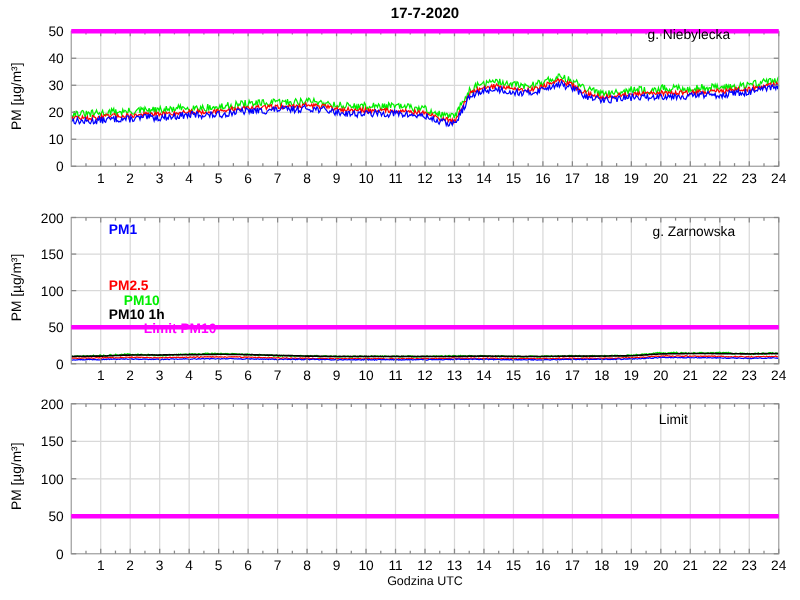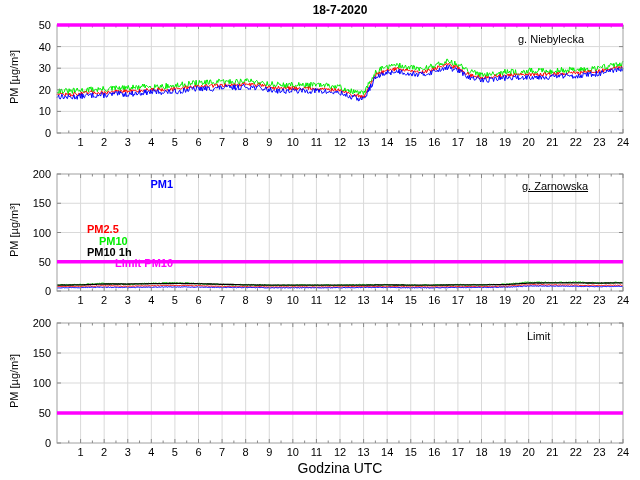--- a/index.html
+++ b/index.html
@@ -4,31 +4,31 @@
 <style>
   html,body{margin:0;padding:0;background:#fff;}
   .fig{position:relative;width:640px;height:480px;background:#ffffff;overflow:hidden;
        font-family:"Liberation Sans", sans-serif;}
   .title{position:absolute;left:57px;top:3px;width:566px;text-align:center;
          font-size:12px;font-weight:bold;color:#000;}
   .ylab{position:absolute;width:130px;text-align:center;font-size:11px;color:#000;
         transform:rotate(-90deg);transform-origin:center center;left:-51px;}
   .ylab.p0{top:71px;} .ylab.p1{top:224px;} .ylab.p2{top:375px;}
   .station{position:absolute;font-size:11px;color:#000;}
-  .st0{left:518px;top:33px;} .st1{left:522px;top:180px;text-decoration:underline;} .st2{left:527px;top:330px;}
+  .st0{left:518px;top:22px;} .st1{left:522px;top:180px;} .st2{left:527px;top:330px;}
   .legend{position:absolute;left:87px;top:179px;font-size:11px;line-height:11.3px;font-weight:bold;}
-  .xlab{position:absolute;left:57px;top:460px;width:566px;text-align:center;font-size:14px;color:#000;}
+  .xlab{position:absolute;left:57px;top:460px;width:566px;text-align:center;font-size:10px;color:#000;}
   svg{position:absolute;left:0;top:0;}
   svg text{font-family:"Liberation Sans", sans-serif;font-size:11px;fill:#000;}
 </style>
 </head>
 <body>
 
 <div class="fig">
-  <div class="title">18-7-2020</div>
+  <div class="title">17-7-2020</div>
 
   <svg id="chart" width="640" height="480">
       <g>
         <g>
           <line x1="80.58333333333333" y1="25" x2="80.58333333333333" y2="133" stroke="#d9d9d9" stroke-width="1"></line>
           <line x1="104.16666666666666" y1="25" x2="104.16666666666666" y2="133" stroke="#d9d9d9" stroke-width="1"></line>
           <line x1="127.75" y1="25" x2="127.75" y2="133" stroke="#d9d9d9" stroke-width="1"></line>
           <line x1="151.33333333333331" y1="25" x2="151.33333333333331" y2="133" stroke="#d9d9d9" stroke-width="1"></line>
           <line x1="174.91666666666669" y1="25" x2="174.91666666666669" y2="133" stroke="#d9d9d9" stroke-width="1"></line>
           <line x1="198.5" y1="25" x2="198.5" y2="133" stroke="#d9d9d9" stroke-width="1"></line>
@@ -558,21 +558,21 @@
 
   <div class="ylab p0">PM [µg/m³]</div>
   <div class="ylab p1">PM [µg/m³]</div>
   <div class="ylab p2">PM [µg/m³]</div>
 
   <div class="station st0">g. Niebylecka</div>
   <div class="station st1">g. Zarnowska</div>
   <div class="station st2">Limit</div>
 
   <div class="legend">
-    <div style="color: rgb(0, 0, 255); text-align: right;">PM1</div>
+    <div style="color: rgb(0, 0, 255);">PM1</div>
     <div style="color: rgb(255, 0, 0); margin-top: 34px;">PM2.5</div>
     <div style="color: rgb(0, 238, 0); padding-left: 12px;">PM10</div>
     <div style="color: rgb(0, 0, 0);">PM10 1h</div>
     <div style="color: rgb(255, 0, 255); margin-left: 28px;">Limit PM10</div>
   </div>
 
   <div class="xlab">Godzina UTC</div>
 </div>
 
 </body></html>

